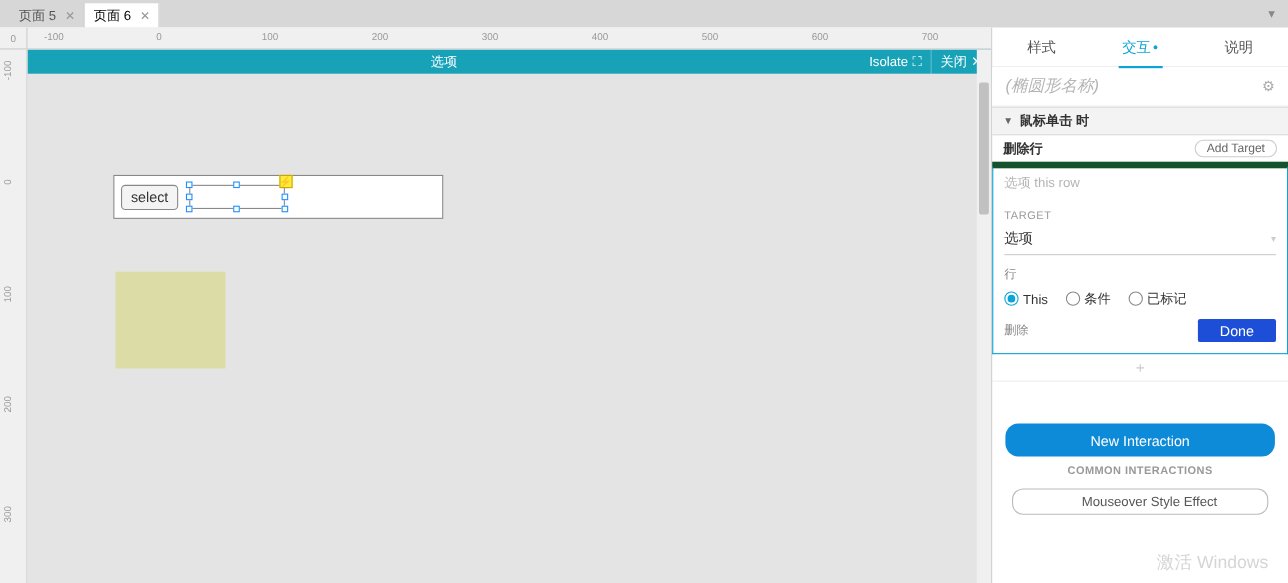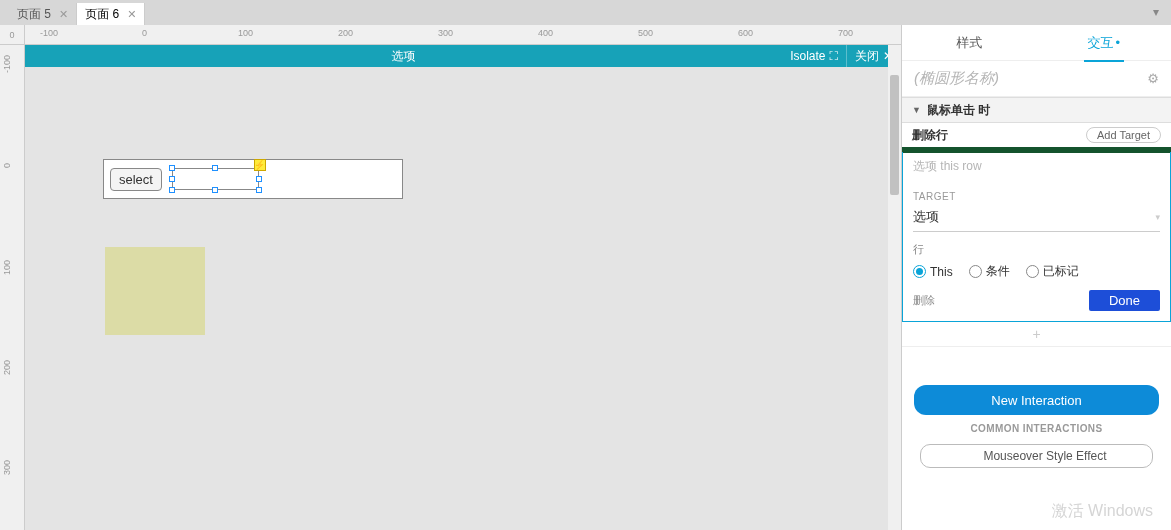--- a/index.html
+++ b/index.html
@@ -172,20 +172,21 @@
   <div class="inspector">
     <div class="ins-tabs">
       <div class="ins-tab">样式</div>
       <div class="wrap">
         <div class="ins-tab active">
           <span>交互</span>
           <span style="margin-left:2px">•</span>
         </div>
         <div class="ins-tab-underline"></div>
       </div>
+      <div class="ins-tab">说明</div>
     </div>
 
     <div class="name-row">
       <span>(椭圆形名称)</span>
       <span class="sliders-icon">⚙</span>
     </div>
 
     <div class="event-header">
       <span class="caret">▼</span>
       <span>鼠标单击 时</span>

